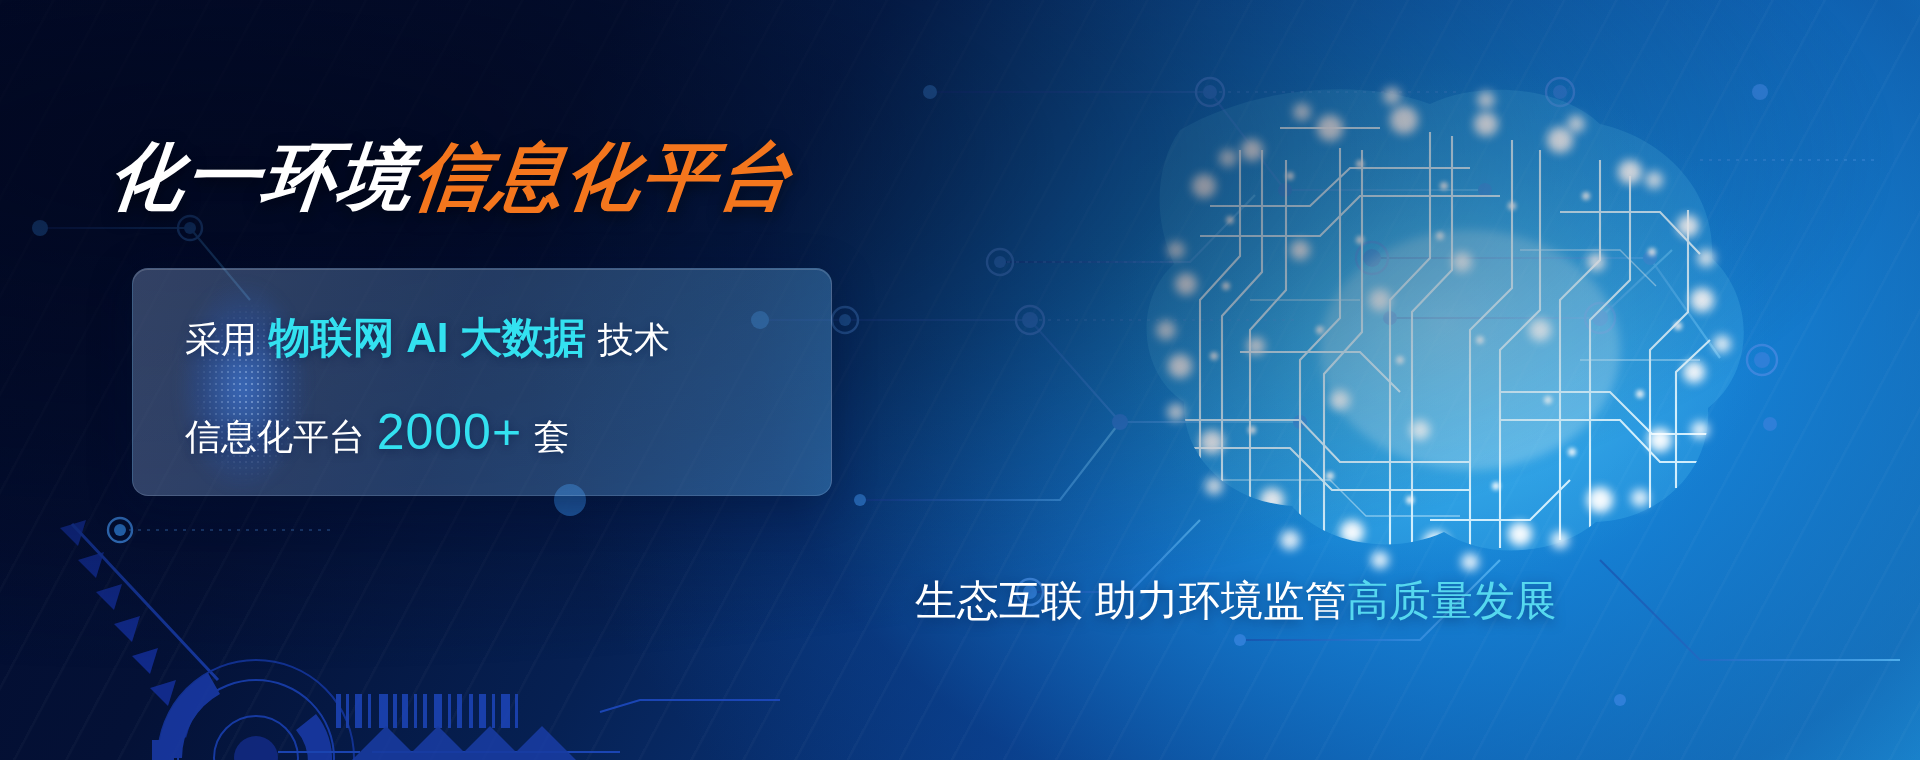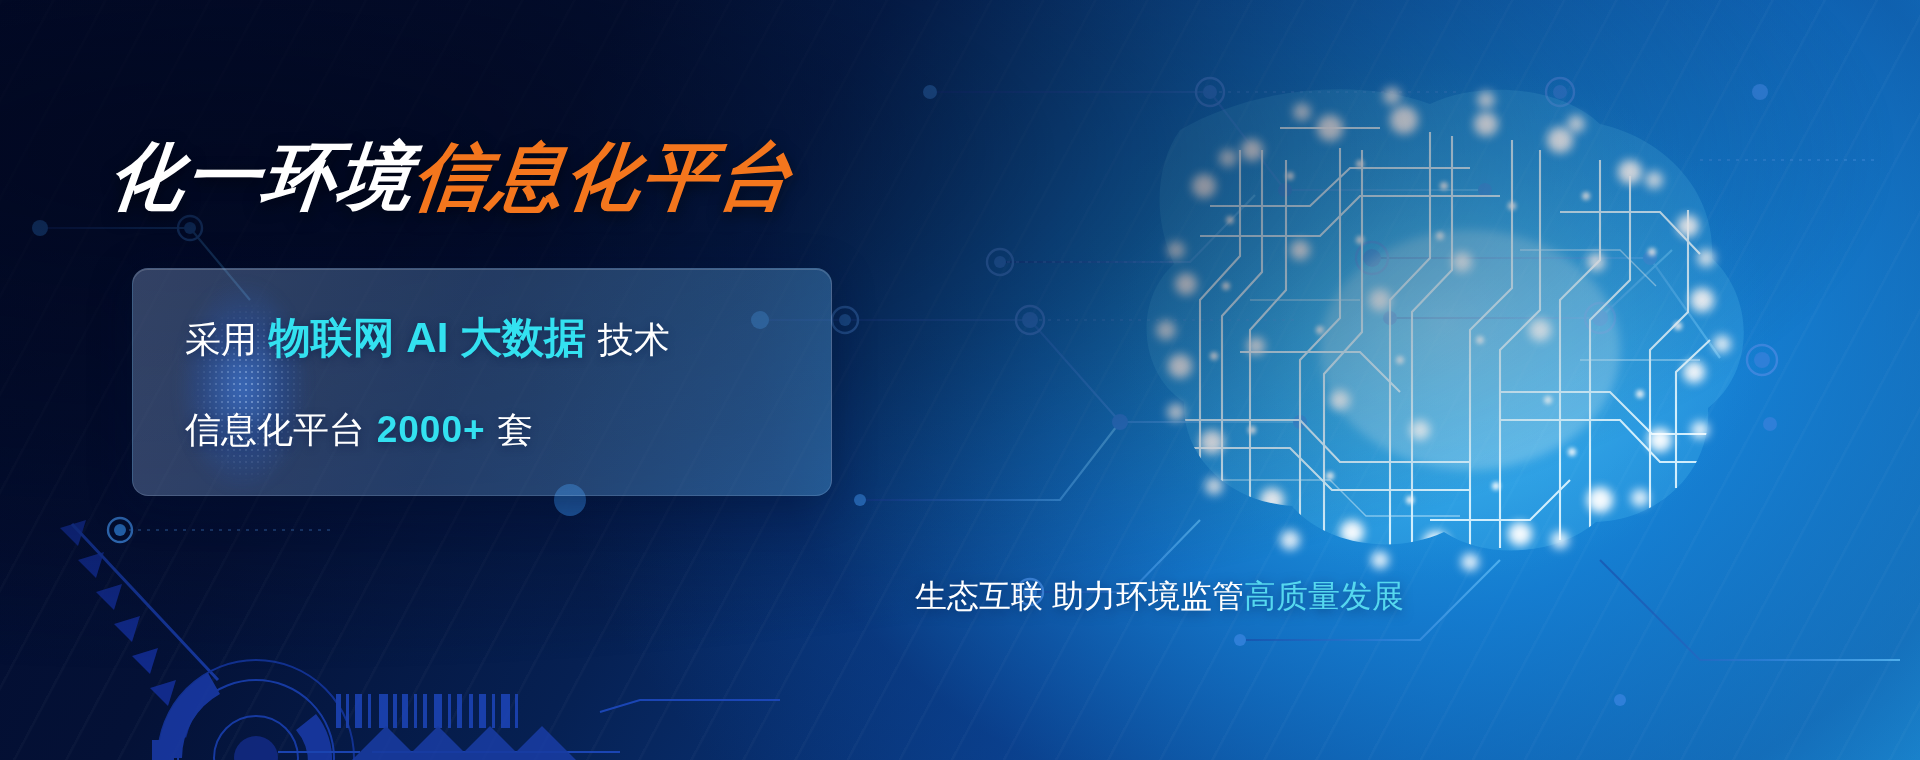--- a/index.html
+++ b/index.html
@@ -46,25 +46,25 @@
     background-image:radial-gradient(rgba(200,225,255,.9) 1px, transparent 1.2px);
     background-size:6px 6px;
     -webkit-mask-image:radial-gradient(ellipse at center, #000 10%, transparent 68%);
             mask-image:radial-gradient(ellipse at center, #000 10%, transparent 68%);}
   .cline{position:absolute;left:52px;white-space:nowrap;line-height:1;
     text-shadow:0 2px 8px rgba(0,20,60,.45);}
   .cline1{top:48px;font-size:42px;}
   .cline2{top:138px;font-size:42px;}
   .cline .sm{color:#ffffff;font-size:36px;}
   .cline .hl{color:#33e1f0;font-weight:bold;}
-  .cline .num{color:#33e1f0;font-weight:bold;font-size:37px;letter-spacing:1px;}
+  .cline .num{color:#33e1f0;font-weight:normal;font-size:50px;letter-spacing:1px;}
 
   
   .tagline{position:absolute;left:915px;top:580px;white-space:nowrap;
-    font-size:32px;line-height:1;text-shadow:0 3px 12px rgba(0,25,70,.55);}
+    font-size:42px;line-height:1;text-shadow:0 3px 12px rgba(0,25,70,.55);}
   .tagline .w{color:#ffffff;}
   .tagline .c{color:#55d8ef;}
 </style>
 </head>
 <body>
 
 <div class="banner">
 
   <div class="streaks"></div>
 

